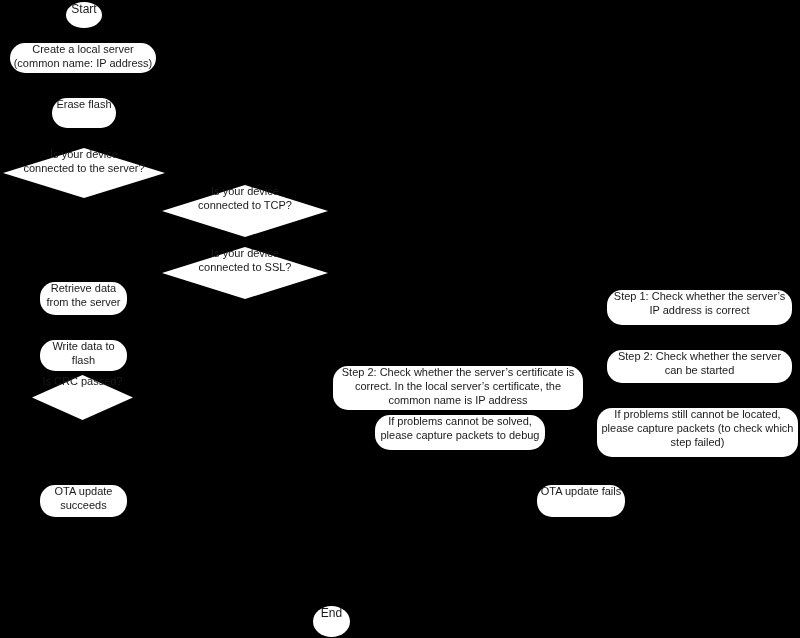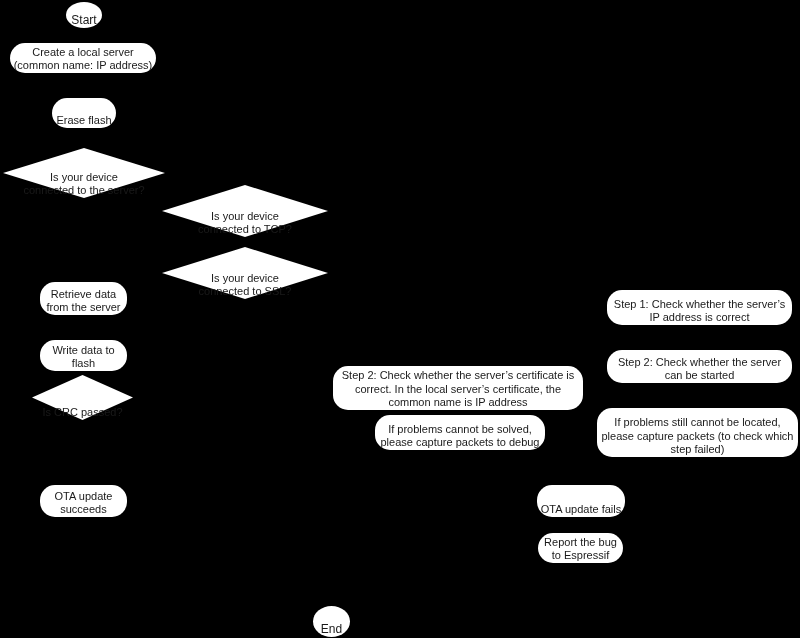--- a/index.html
+++ b/index.html
@@ -14,21 +14,21 @@
     overflow: hidden;
     background: var(--bg, #000000);
     font-family: "Liberation Sans", sans-serif;
     color: var(--text, #1a1a1a);
     font-size: 11px;
     line-height: 1.25;
   }
   .node {
     position: absolute;
     display: flex;
-    align-items: flex-end;
+    align-items: flex-start;
     justify-content: center;
     text-align: center;
   }
   .rect {
     background: var(--fill, #ffffff);
     border-radius: 15px;
   }
   .oval {
     background: var(--fill, #ffffff);
     border-radius: 50%;
@@ -123,22 +123,18 @@
   <div class="node rect" style="left:597px; top:408px; width:201px; height:49px">
     <span class="label">If problems still cannot be located,
 please capture packets (to check which
 step failed)</span>
   </div>
 
   <div class="node rect" style="left:537px; top:485px; width:88px; height:32px">
     <span class="label">OTA update fails</span>
   </div>
 
-  <div class="node rect" style="left:538px; top:533px; width:85px; height:30px">
-    <span class="label">Report the bug
-to Espressif</span>
-  </div>
 
   <div class="node oval" style="left:313px; top:606px; width:37px; height:31px">
     <span class="label">End</span>
   </div>
 
 </div>
 
 </body></html>

